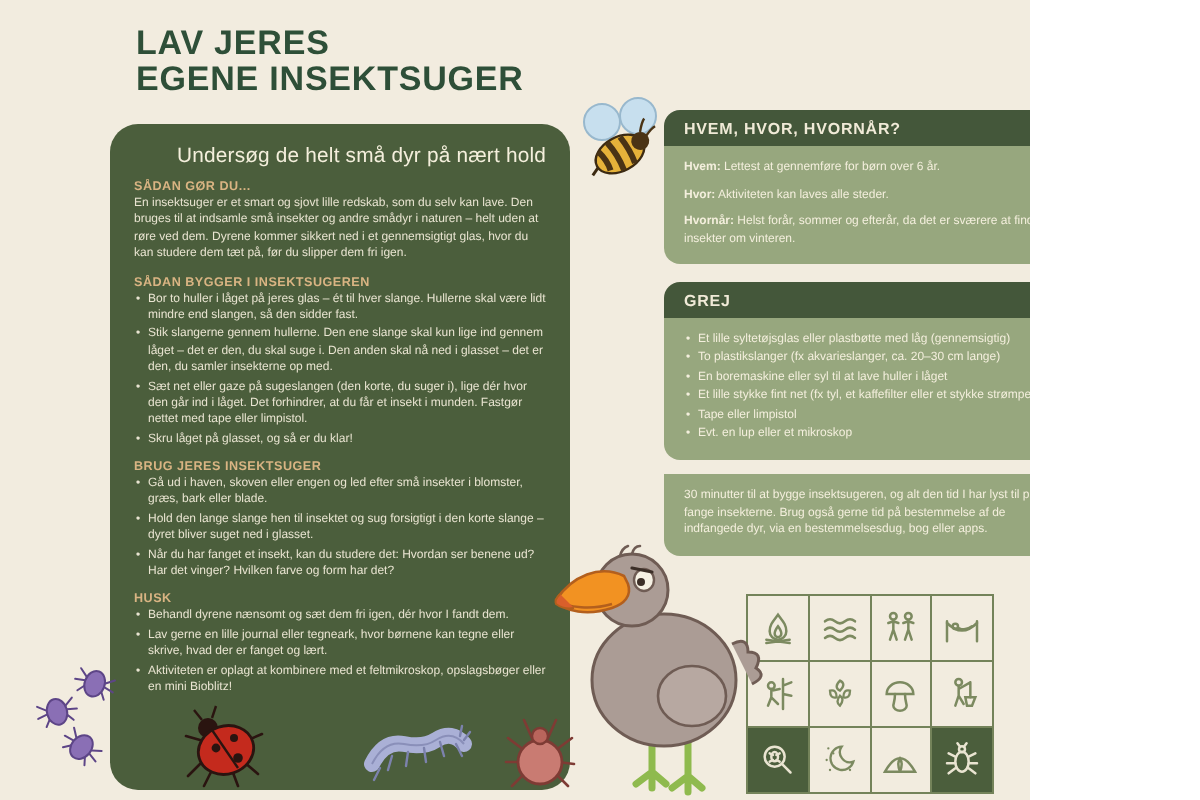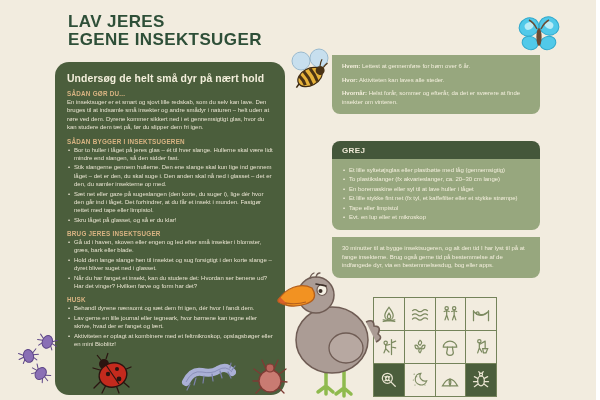--- a/index.html
+++ b/index.html
@@ -1,26 +1,26 @@
 <!DOCTYPE html>
 <html><head>
 <meta charset="utf-8">
 <style>
   html,body{margin:0;padding:0;}
   body{font-family:"Liberation Sans", sans-serif;}
-  #page{position:relative;width:596px;height:400px;background:#f2ecdf;overflow:hidden;}
+  #page{position:relative;width:515px;height:400px;background:#f2ecdf;overflow:hidden;}
 
   
   .title{position:absolute;left:68px;top:13px;color:#2e4f38;font-weight:700;
          font-size:17px;line-height:1.08;letter-spacing:.4px;}
 
   
   .panel{position:absolute;left:55px;top:62px;width:230px;height:333px;box-sizing:border-box;
          background:#4b5e3c;border-radius:14px;padding:11px 12px;color:#e9e4d1;}
-  .panel-heading{font-size:10.4px;font-weight:700;color:#f4efdc;margin:0 0 6px 0;letter-spacing:.1px;}
+  .panel-heading{font-size:10.4px;font-weight:400;color:#f4efdc;margin:0 0 6px 0;letter-spacing:.1px;text-align:right;}
   .sec-title{font-size:6.3px;font-weight:700;color:#d9b483;letter-spacing:.25px;margin:6px 0 1px 0;}
   .panel p{font-size:6px;line-height:1.4;margin:0;}
   .blist{margin:0;padding:0;list-style:none;}
   .blist li{font-size:6px;line-height:1.4;margin:0 0 1px 0;padding-left:7px;position:relative;}
   .blist li::before{content:"•";position:absolute;left:1px;top:0;}
 
   
   .ibox{position:absolute;left:332px;width:208px;}
   .ibox-header{background:#44573a;border-radius:8px 8px 0 0;padding:5px 10px 4px 10px;
                font-size:8px;font-weight:700;color:#f0ead7;letter-spacing:.4px;}
@@ -102,20 +102,21 @@
 
     <div class="sec-title">HUSK</div>
     <ul class="blist">
       <li>Behandl dyrene nænsomt og sæt dem fri igen, dér hvor I fandt dem.</li>
       <li>Lav gerne en lille journal eller tegneark, hvor børnene kan tegne eller skrive, hvad der er fanget og lært.</li>
       <li>Aktiviteten er oplagt at kombinere med et feltmikroskop, opslagsbøger eller en mini Bioblitz!</li>
     </ul>
   </div>
 
   <div class="ibox" style="top:55px">
+    <div class="ibox-header">HVEM, HVOR, HVORNÅR?</div>
     <div class="ibox-body">
       <p><b>Hvem:</b><span> Lettest at gennemføre for børn over 6 år.</span></p>
       <p><b>Hvor:</b><span> Aktiviteten kan laves alle steder.</span></p>
       <p><b>Hvornår:</b><span> Helst forår, sommer og efterår, da det er sværere at finde insekter om vinteren.</span></p>
     </div>
   </div>
 
   <div class="ibox" style="top:141px">
     <div class="ibox-header">GREJ</div>
     <div class="ibox-body">

